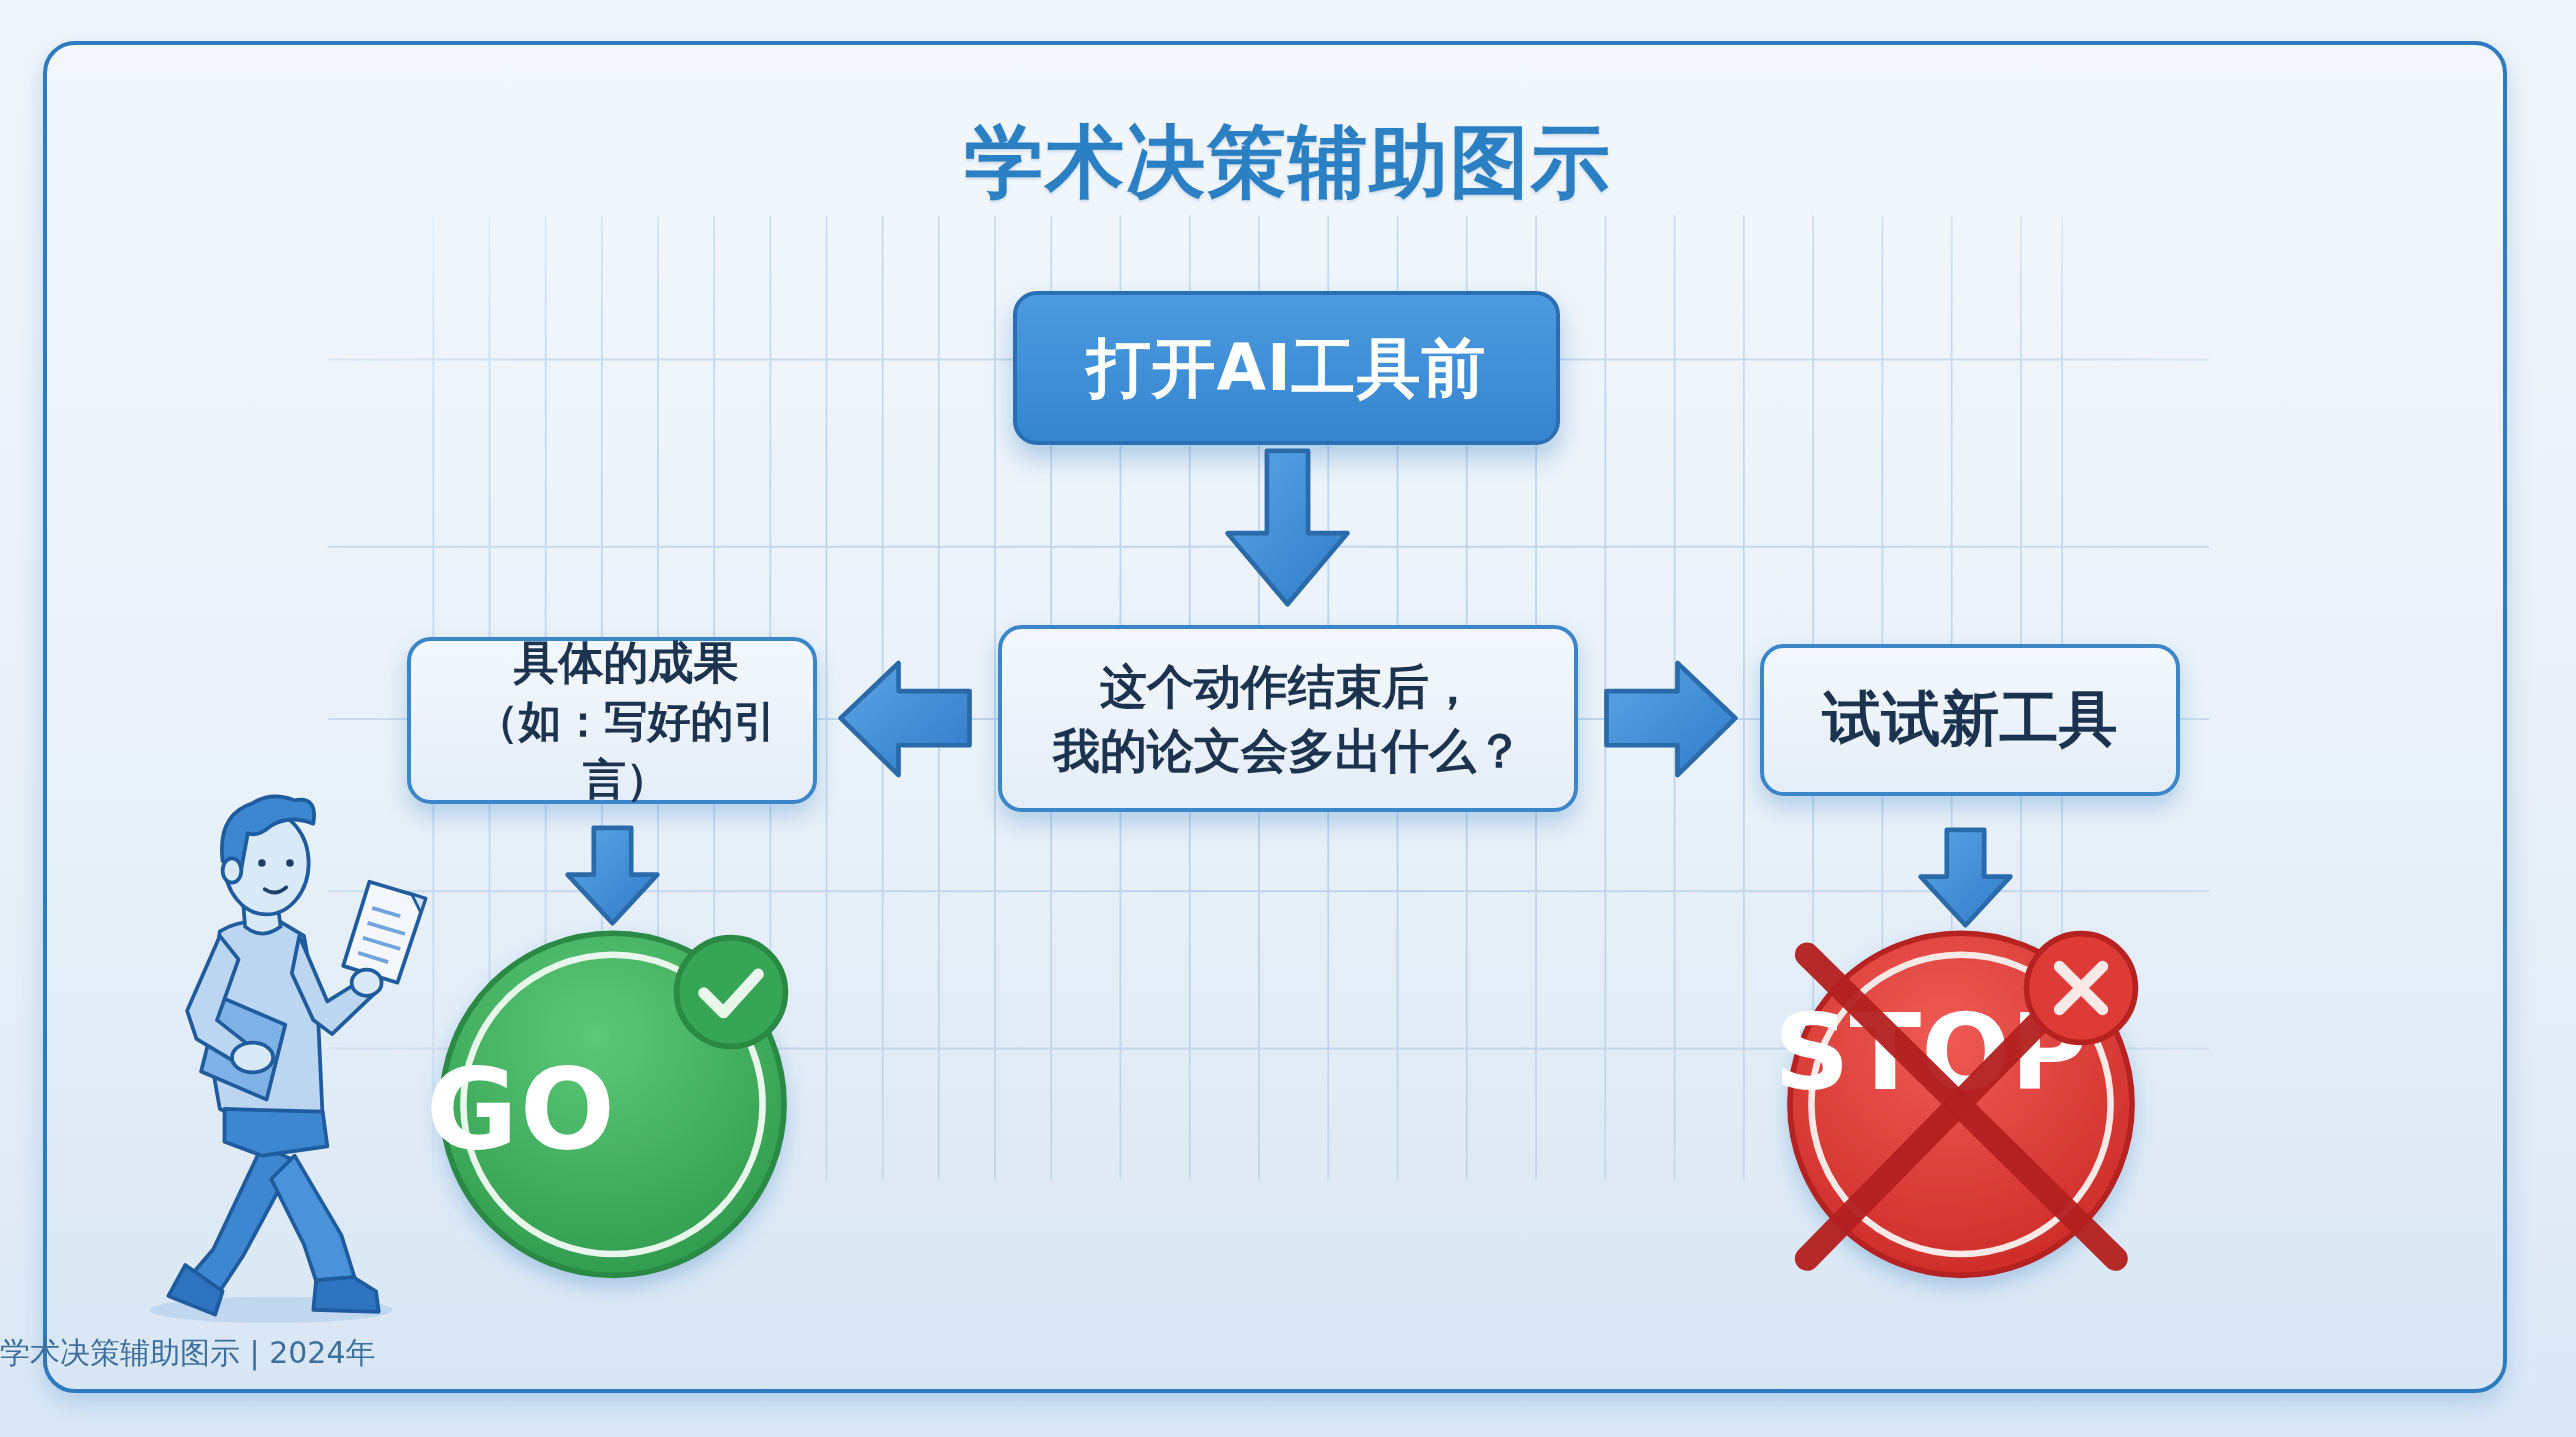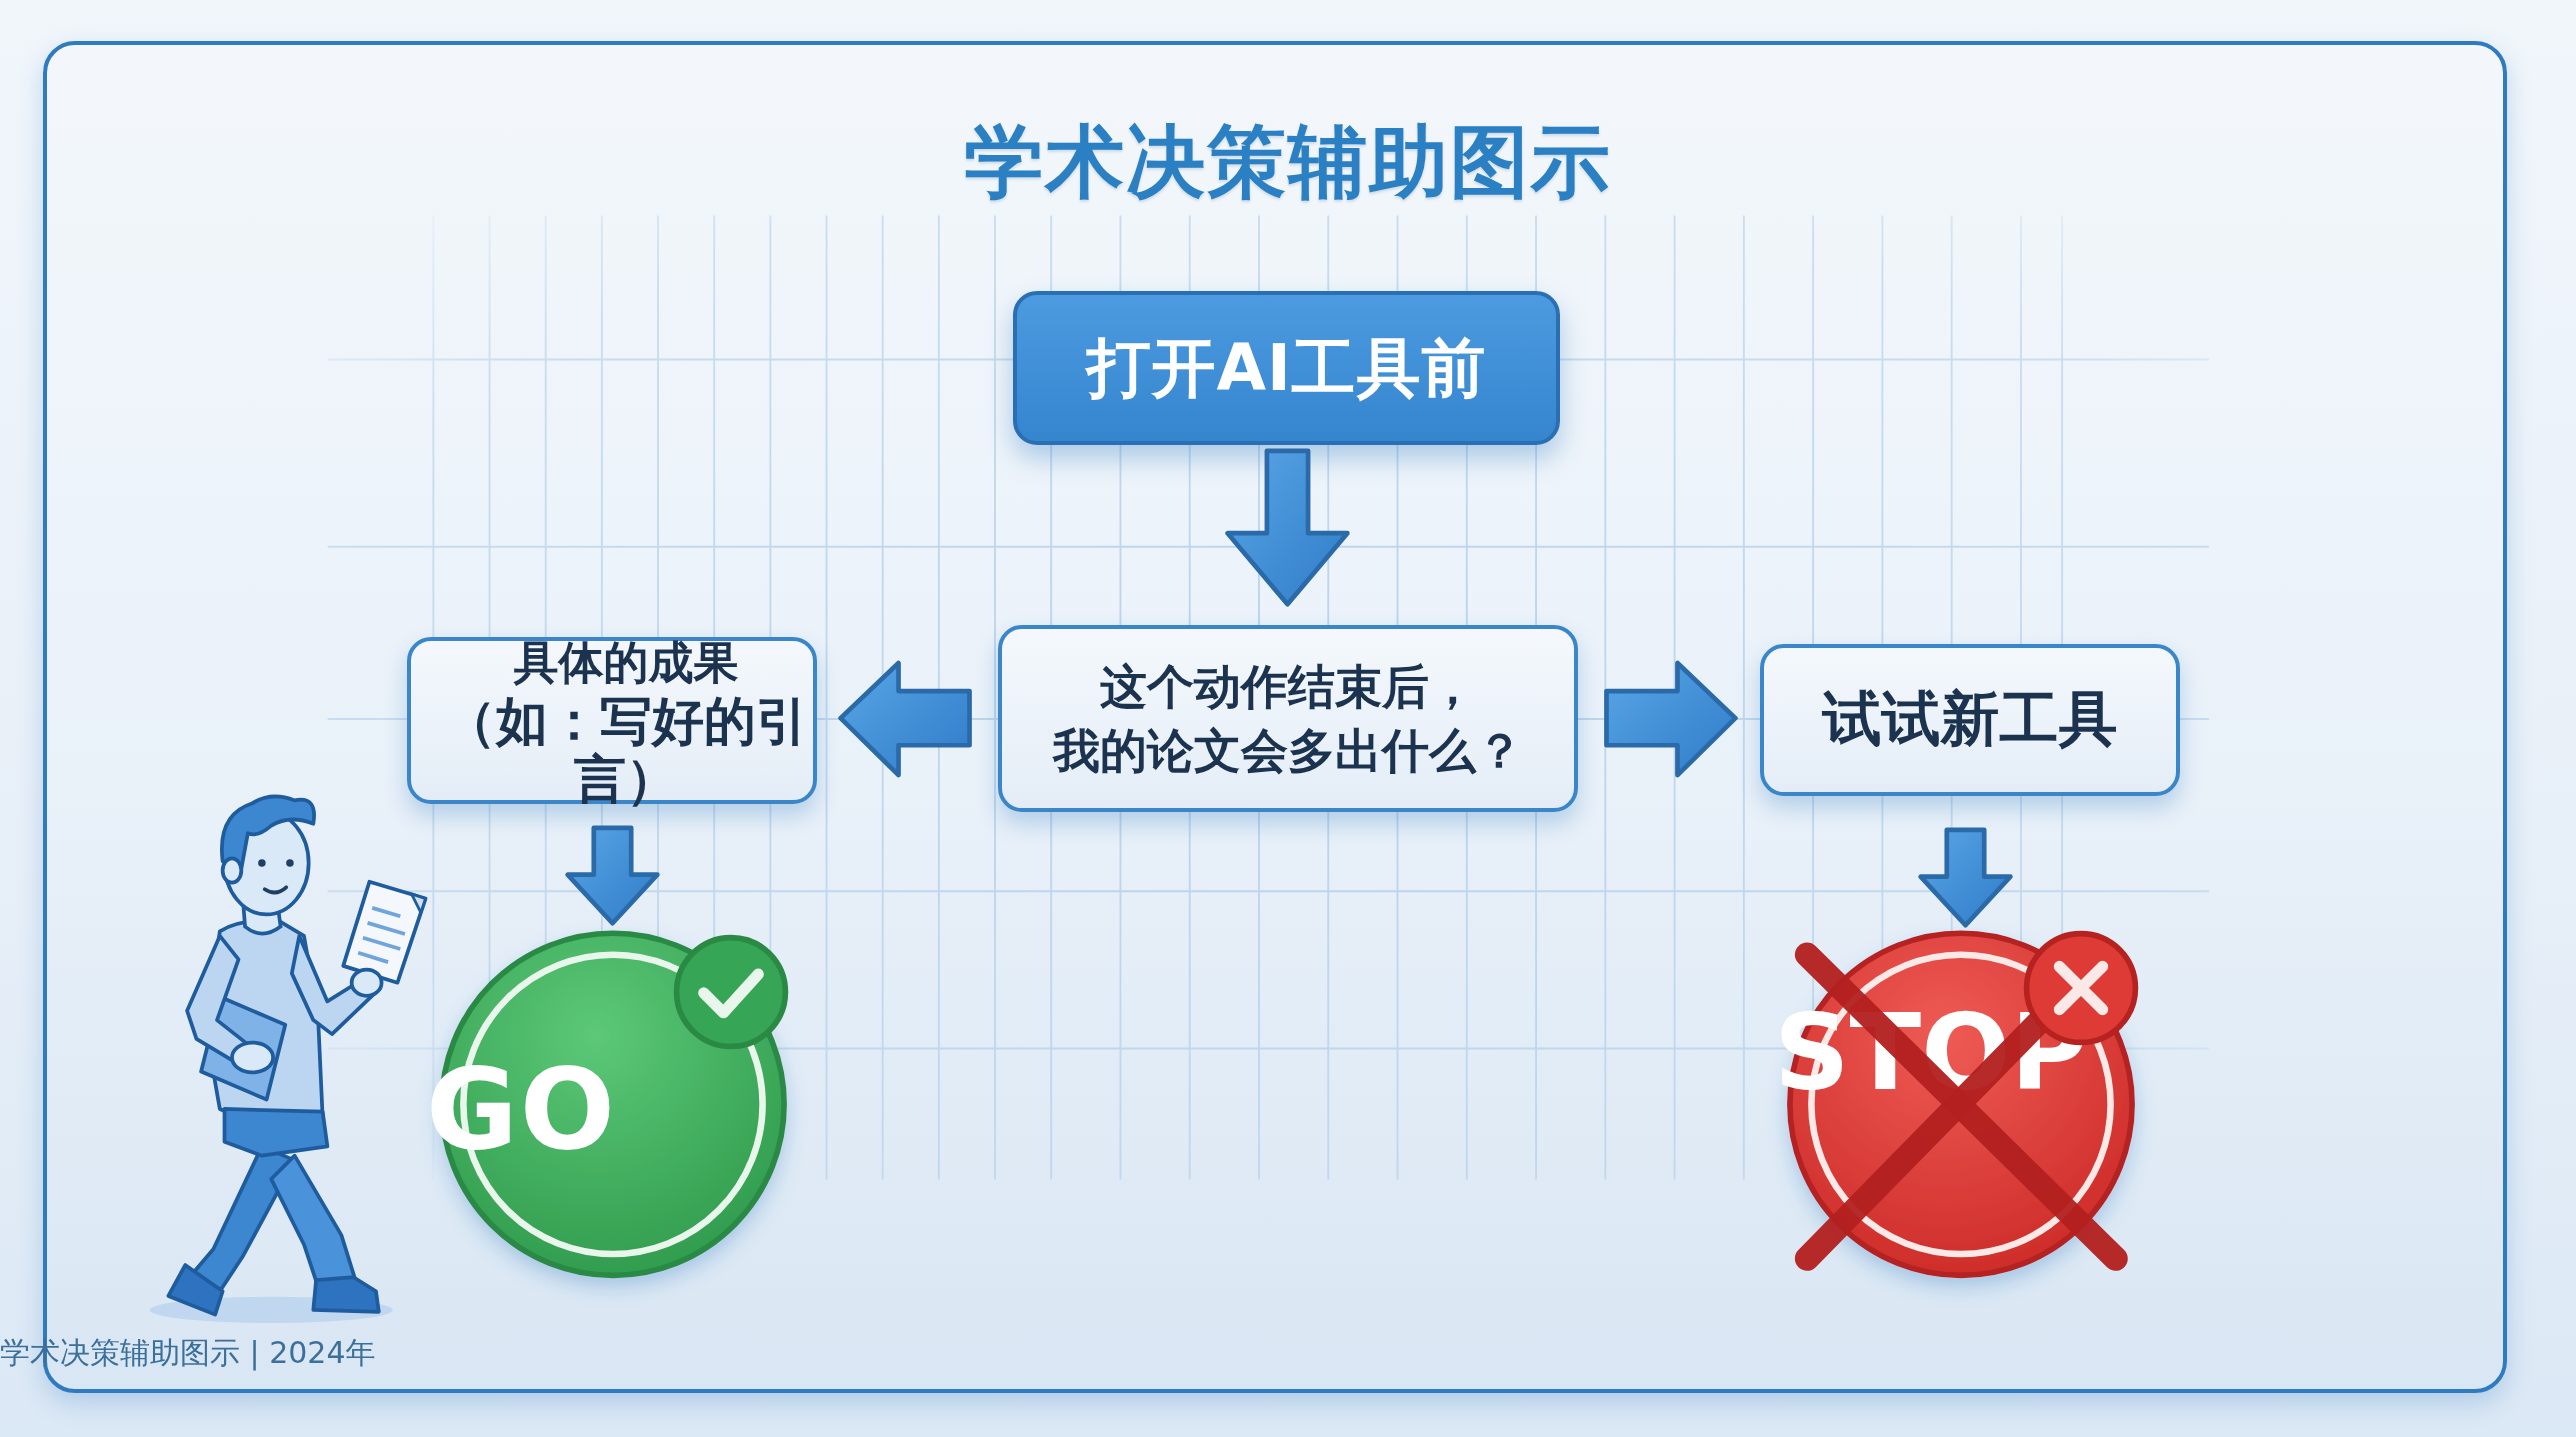--- a/index.html
+++ b/index.html
@@ -31,21 +31,21 @@
     box-shadow: 0 13px 26px rgba(47,123,192,0.35);
     letter-spacing: 0.9px;
   }
   .box-light {
     background: linear-gradient(180deg, #f4f8fc 0%, #e4edf7 100%);
     border: 4.7px solid #3a86c8; color: #1c3350; font-weight: bold;
     box-shadow: 0 11.2px 22.5px rgba(47,123,192,0.28);
   }
   .box-center { left: 998px; top: 625px; width: 580px; height: 187px; font-size: 47px; line-height: 64px; flex-direction: column; }
   .box-left { left: 407px; top: 637px; width: 410px; height: 167px; font-size: 45px; line-height: 58px; flex-direction: column; padding-left: 28px; }
-  .box-left .sub { font-size: 52px; font-weight: bold; }
+  .box-left .sub { font-size: 43px; font-weight: bold; }
   .box-right { left: 1760px; top: 644px; width: 420px; height: 152px; font-size: 59px; }
   .svg-abs { position: absolute; overflow: visible; }
   .footer {
     position: absolute; left: 0; width: 2576px; top: 1333px; text-align: left;
     font-size: 30px; color: #3b6f9c;
   }
   .badge-text {
     position: absolute; color: #ffffff; font-weight: bold;
     font-family: "DejaVu Sans", "Liberation Sans", sans-serif;
   }

